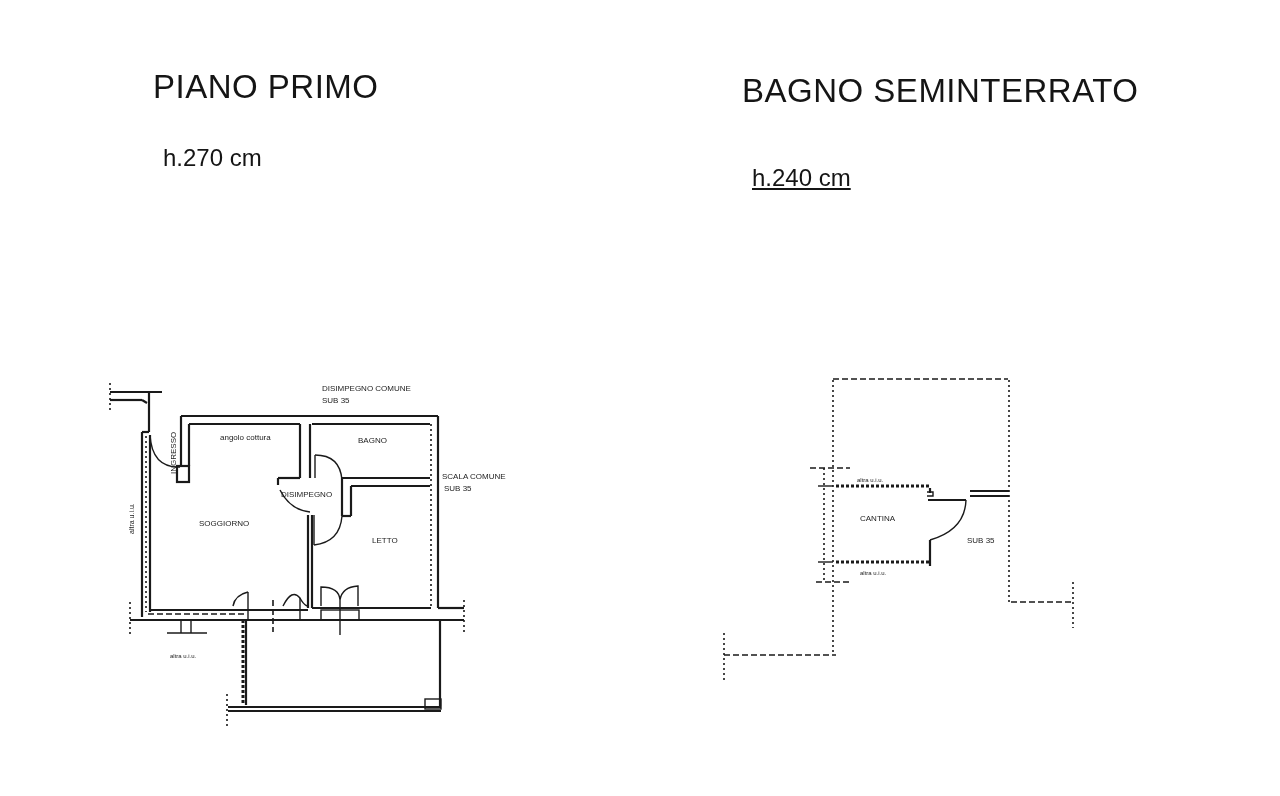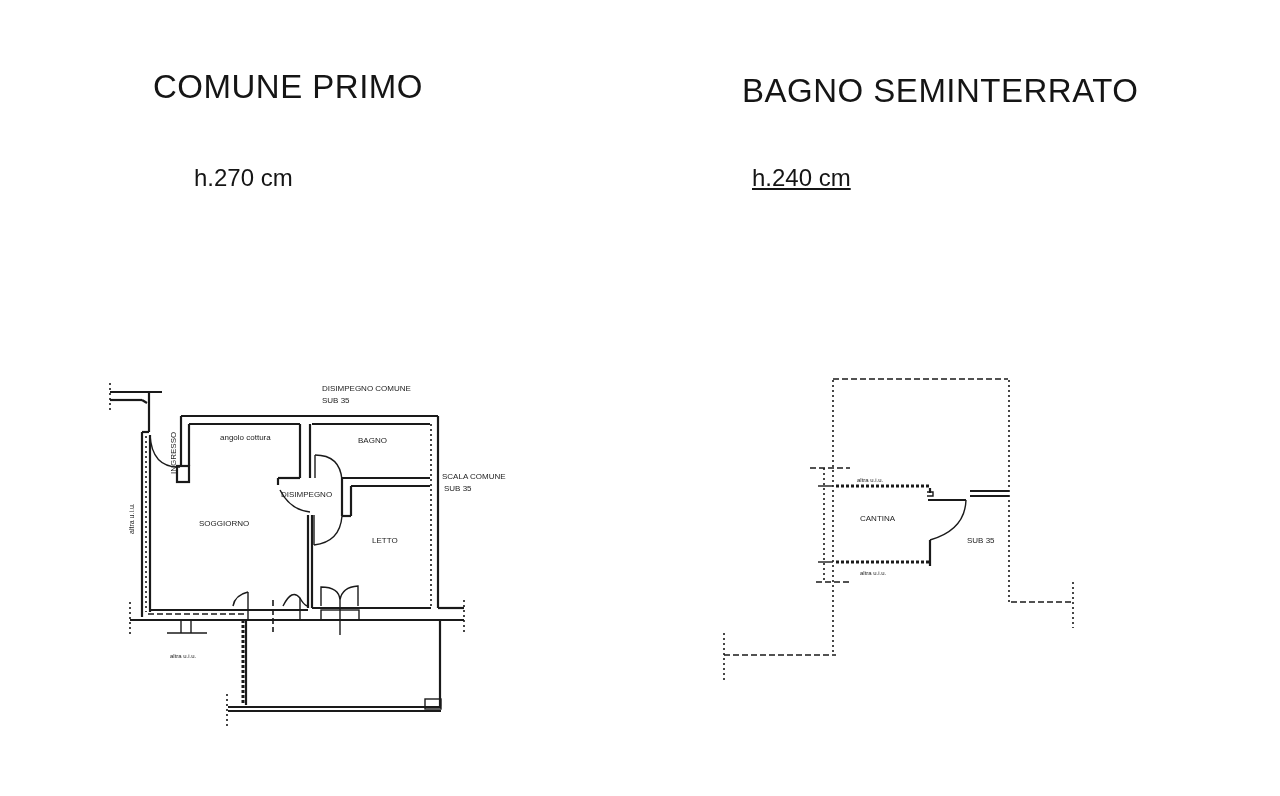--- a/index.html
+++ b/index.html
@@ -10,22 +10,22 @@
   .lbl { font-family: "Liberation Sans", sans-serif; fill: #222; }
   .wall { stroke: #1a1a1a; fill: none; stroke-width: 2.2; }
   .thin { stroke: #1a1a1a; fill: none; stroke-width: 1.4; }
   .dash { stroke: #1a1a1a; fill: none; stroke-width: 1.6; stroke-dasharray: 6 3; }
   .dot { stroke: #1a1a1a; fill: none; stroke-width: 1.6; stroke-dasharray: 2 3; }
   .hatch { stroke: #1a1a1a; fill: none; stroke-width: 3; stroke-dasharray: 3 2; }
 </style>
 </head>
 <body>
 
-<div class="title" style="left:153px; top:68px;">COMUNE PRIMO</div>
-<div class="height" style="left:163px; top:164px;margin-left:31px;">h.270 cm</div>
+<div class="title" style="left:153px; top:68px;">PIANO PRIMO</div>
+<div class="height" style="left:163px; top:144px;">h.270 cm</div>
 
 <div class="title" style="left:742px; top:72px;">BAGNO SEMINTERRATO</div>
 <div class="height" style="left:752px; top:164px;text-decoration:underline;">h.240 cm</div>
 
 <svg width="1280" height="796" viewBox="0 0 1280 796">
 
   <g>
     <line class="dot" x1="110" y1="383" x2="110" y2="410"></line>
     <line class="wall" x1="110" y1="392" x2="162" y2="392"></line>
     <line class="wall" x1="110" y1="400" x2="142" y2="400"></line>

